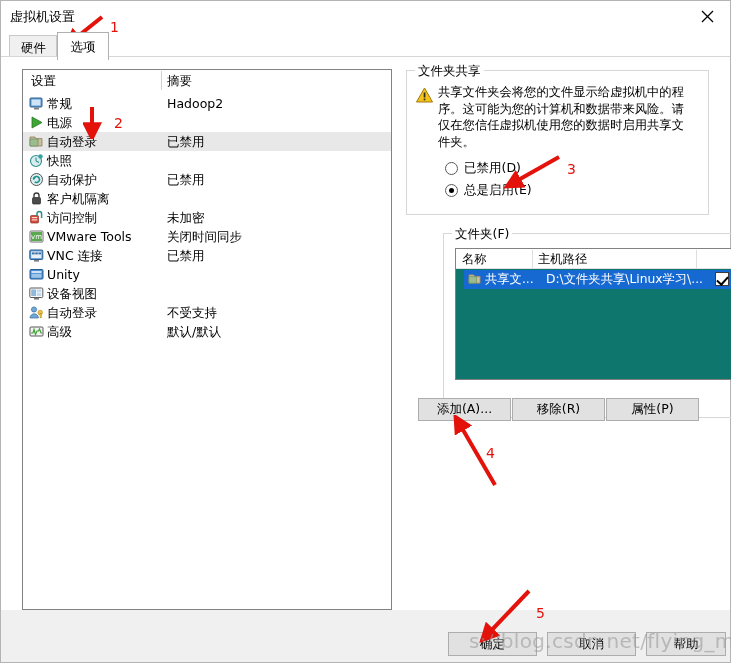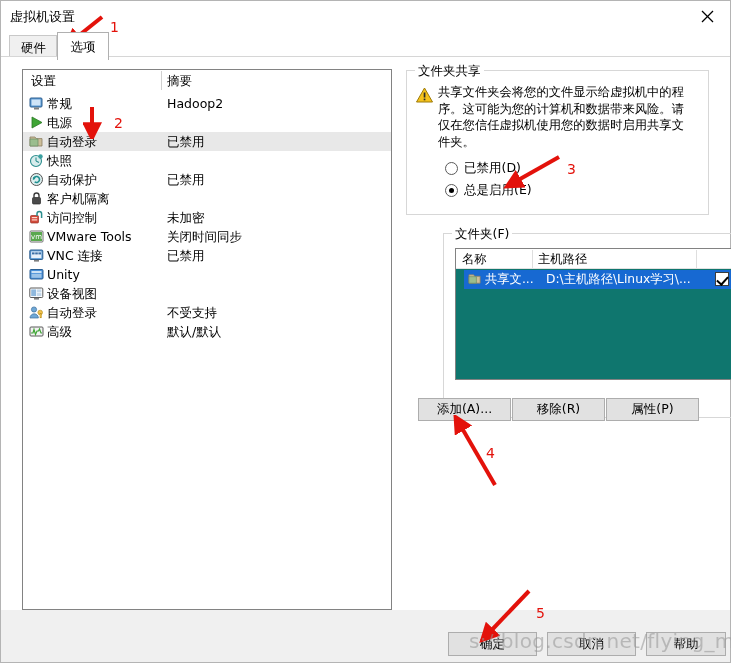--- a/index.html
+++ b/index.html
@@ -554,21 +554,21 @@
         </div>
 
         <div class="fl-row selected">
           <span class="fricon">
             <svg width="14" height="14" viewBox="0 0 15 15">
               <path d="M1 3 H6 L7.2 4.6 H13 V12 H1 Z" fill="#cdbf9a" stroke="#8a7f63" stroke-width="0.8"></path>
               <path d="M1 5 H9 V12 H1 Z" fill="#9bbd8e" stroke="#6c8a61" stroke-width="0.7"></path>
             </svg>
           </span>
           <span class="frname">共享文...</span>
-          <span class="frpath">D:\主机路径\Linux学习\...</span>
+          <span class="frpath">D:\文件夹共享\Linux学习\...</span>
           <span class="fl-check"></span>
         </div>
       </div>
     </div>
 
   </div>
 
   <div class="btn btn-add">添加(A)...</div>
   <div class="btn btn-remove">移除(R)</div>
   <div class="btn btn-props">属性(P)</div>

